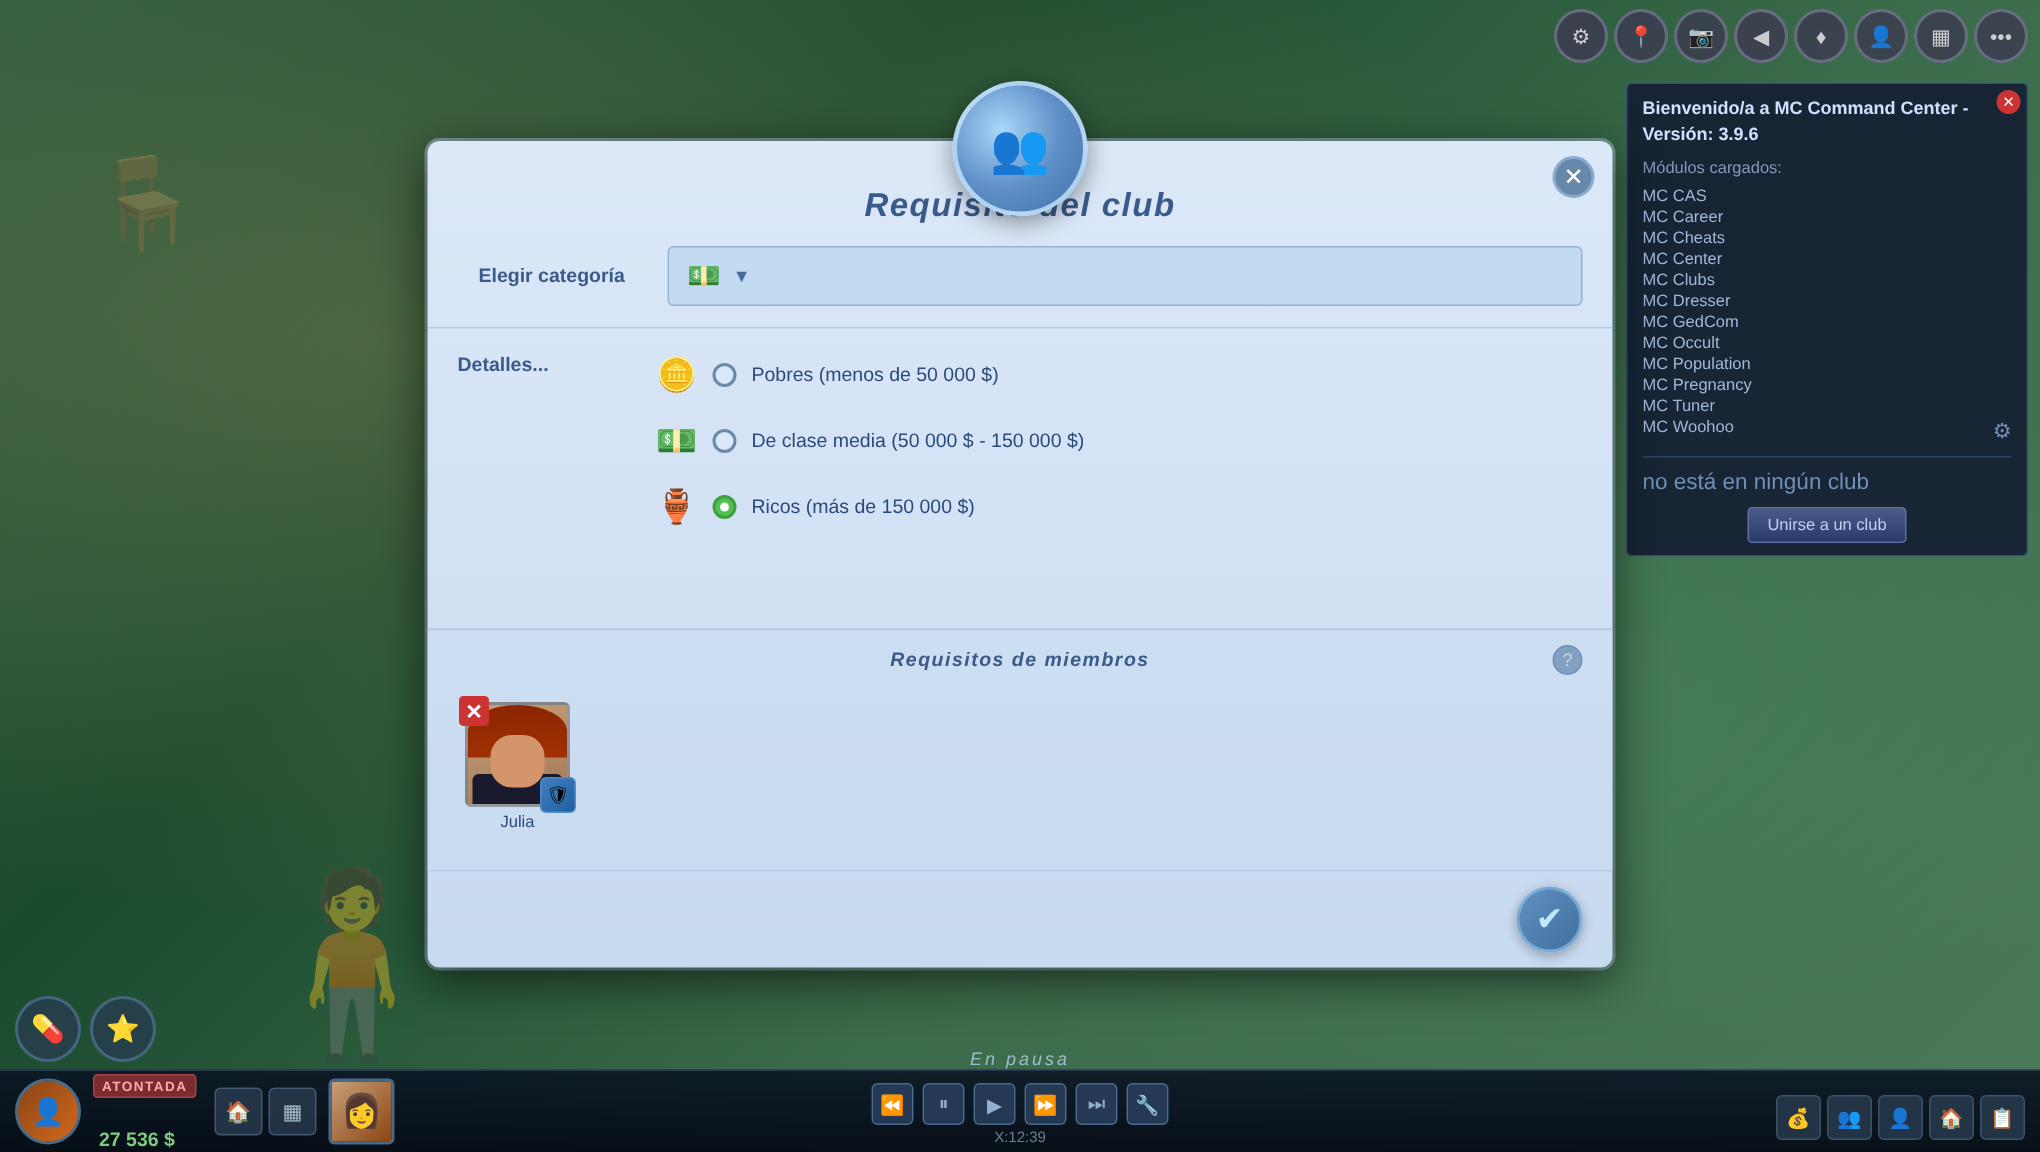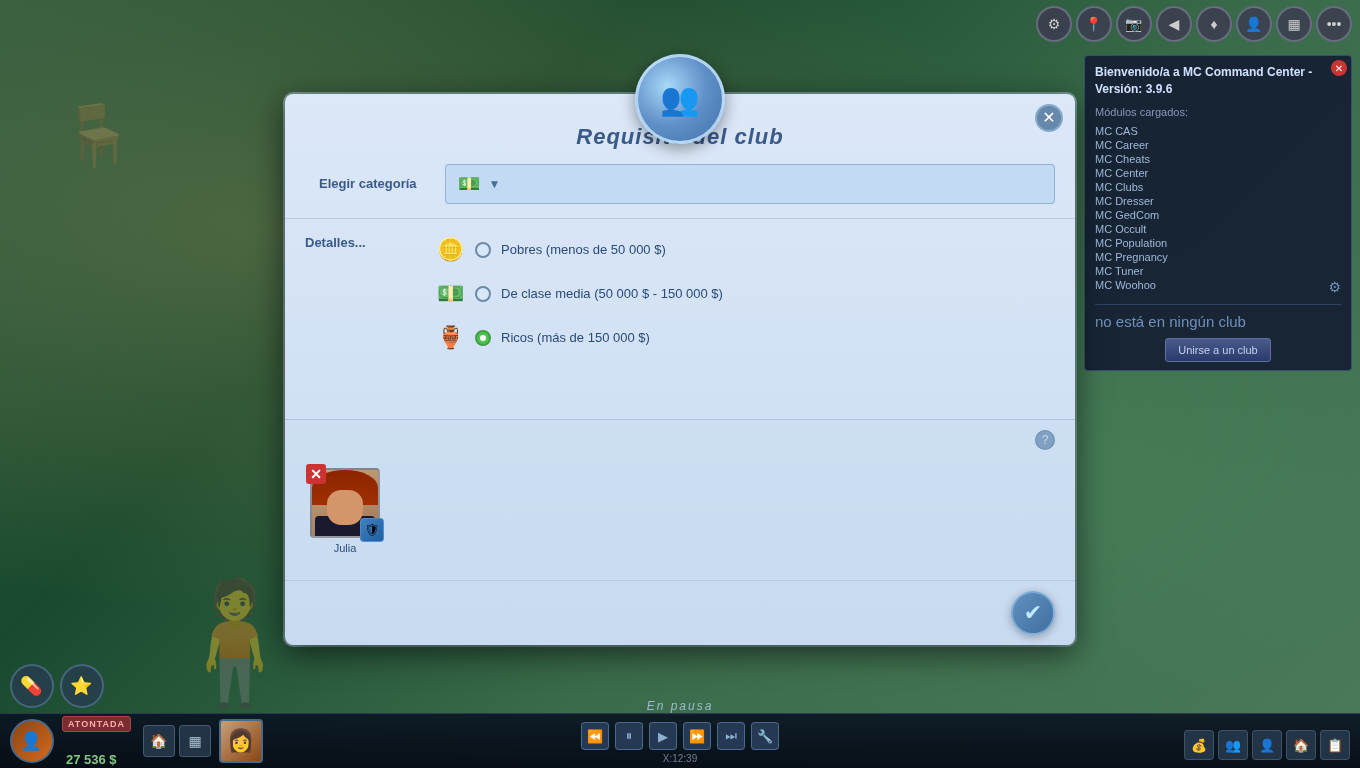--- a/index.html
+++ b/index.html
@@ -715,20 +715,21 @@
           <div class="option-radio selected"></div>
           <span class="option-text">Ricos (más de 150 000 $)</span>
         </div>
 
       </div>
     </div>
 
     <div class="members-section">
       <div class="members-header">
         <div style="width:20px;"></div>
+        <div class="members-title">Requisitos de miembros</div>
         <div class="members-help">?</div>
       </div>
       <div class="members-list">
 
         <div class="member-card">
           <div class="member-portrait-wrapper">
             <div class="member-portrait">
 
               <div style="width:100%;height:100%;background:linear-gradient(160deg,#c8a078 0%,#a07858 100%);position:relative;display:flex;flex-direction:column;align-items:center;justify-content:flex-end;overflow:hidden;">
 

